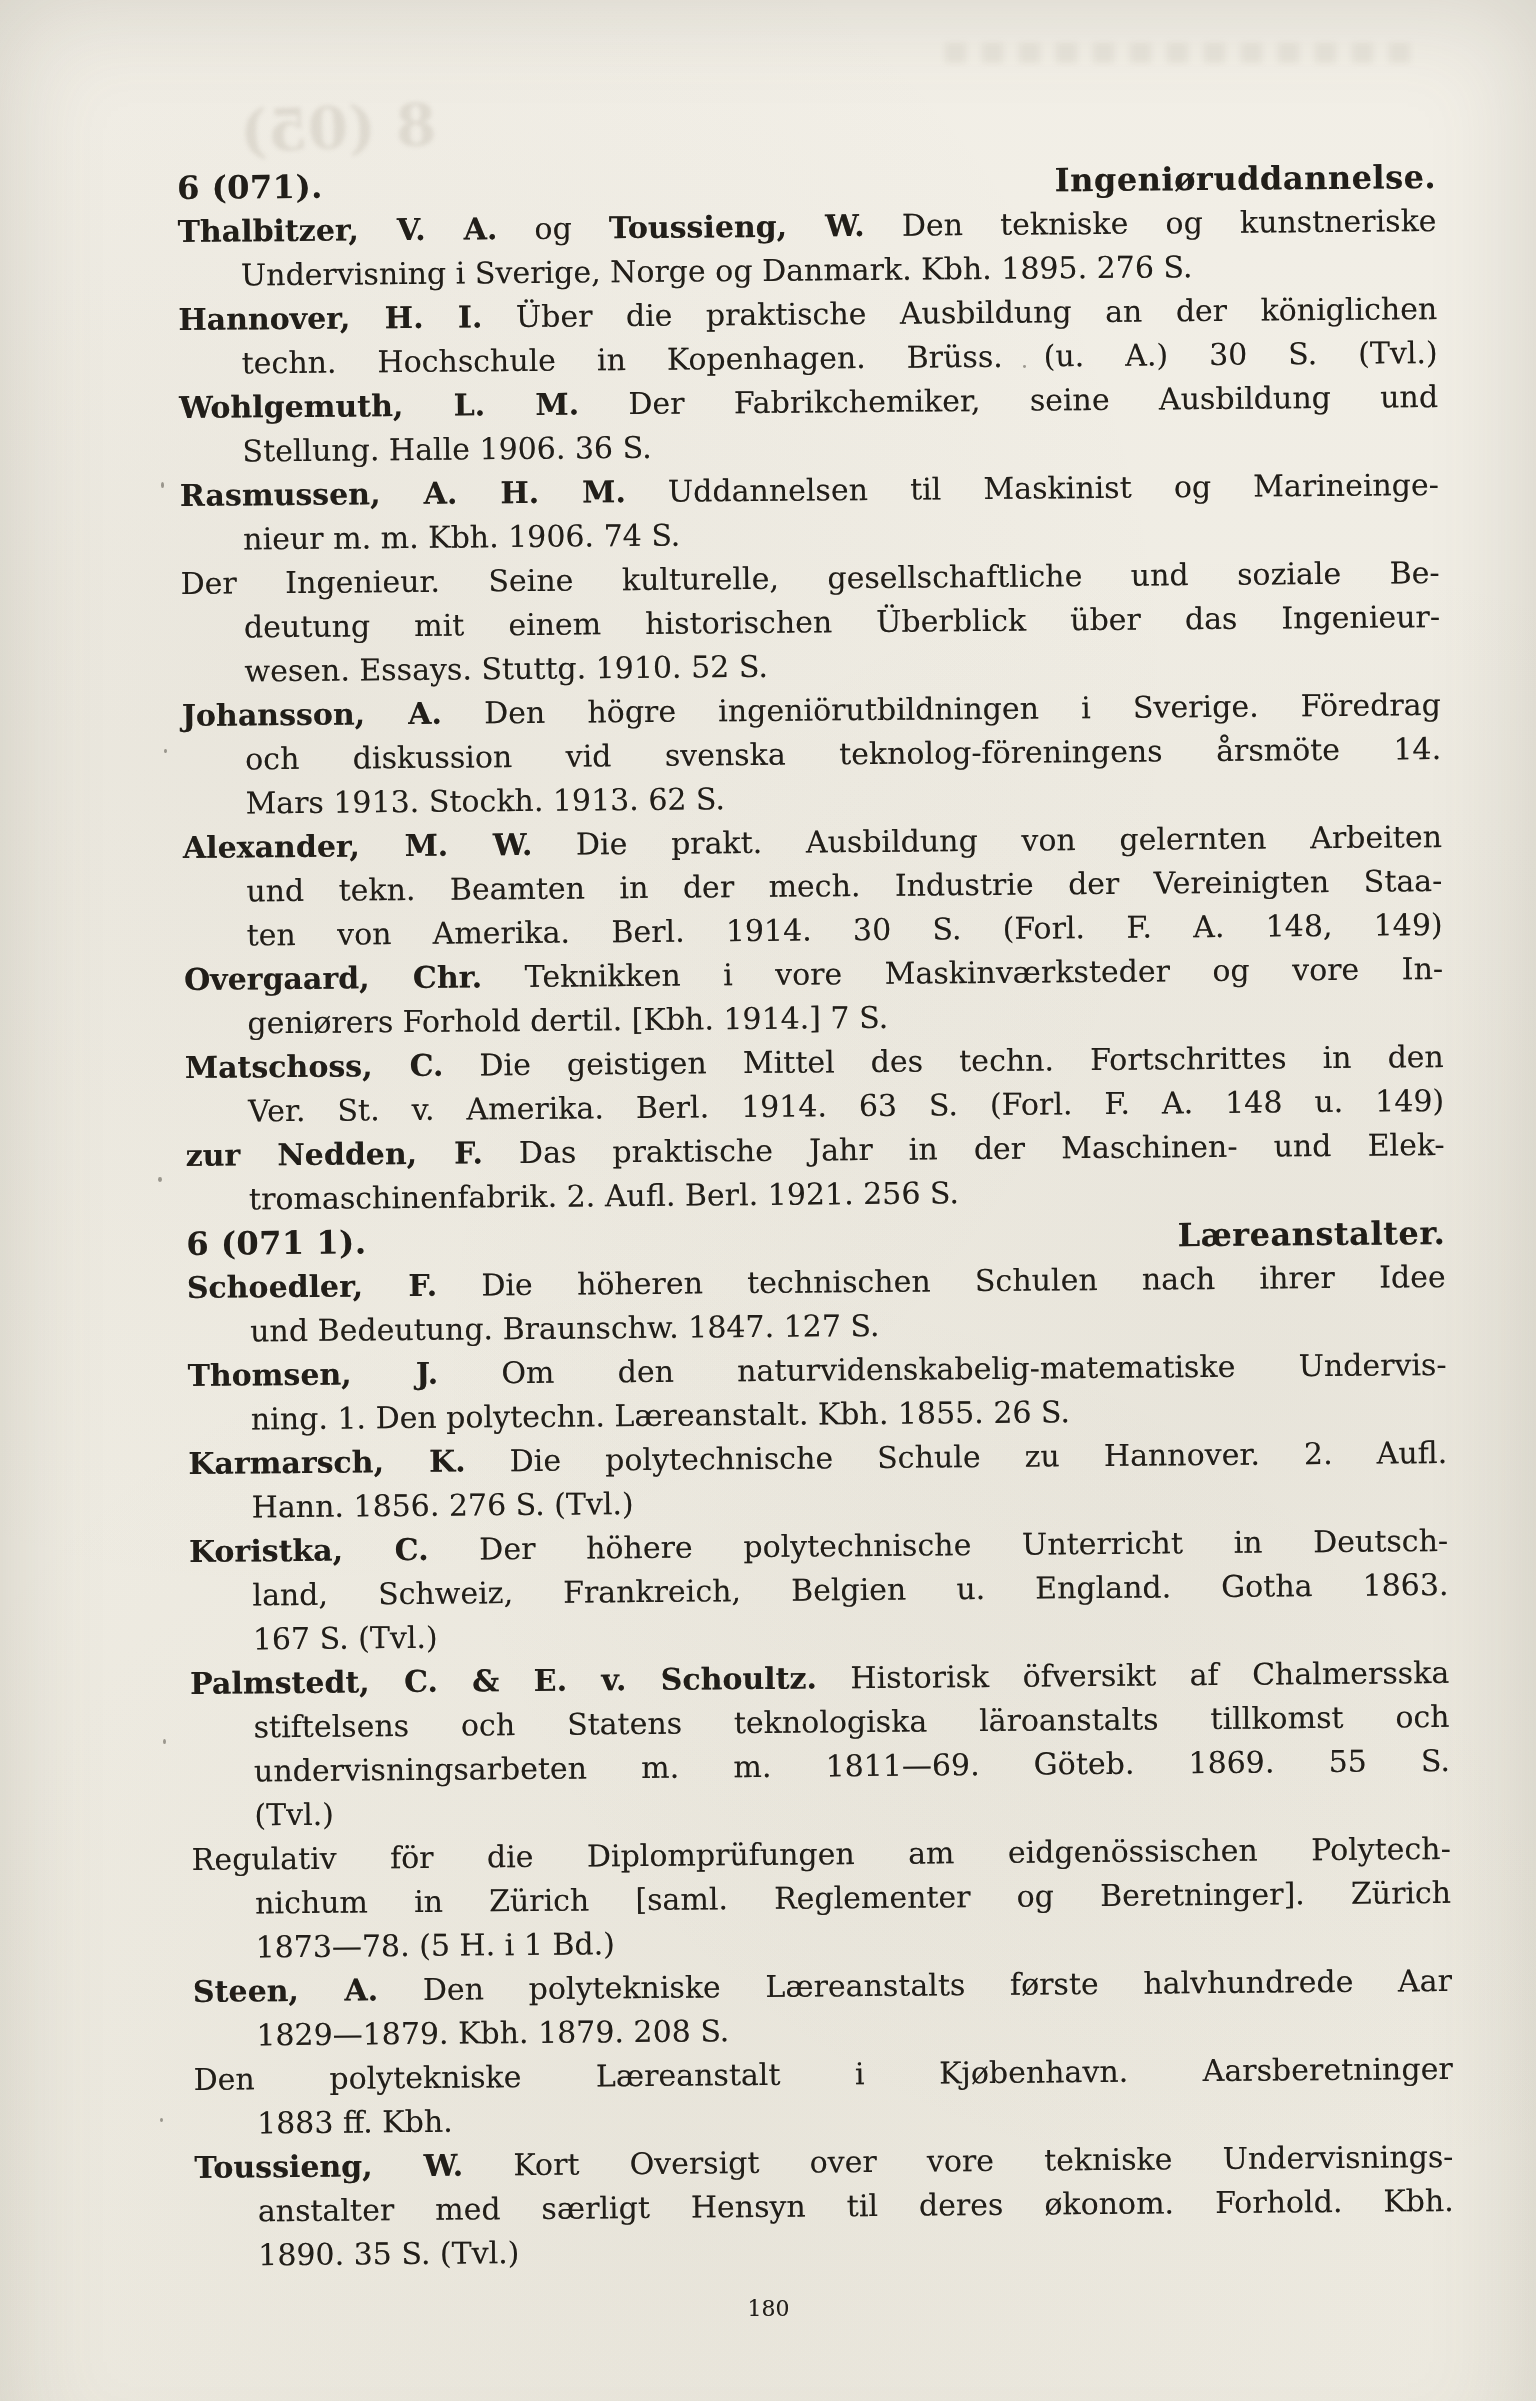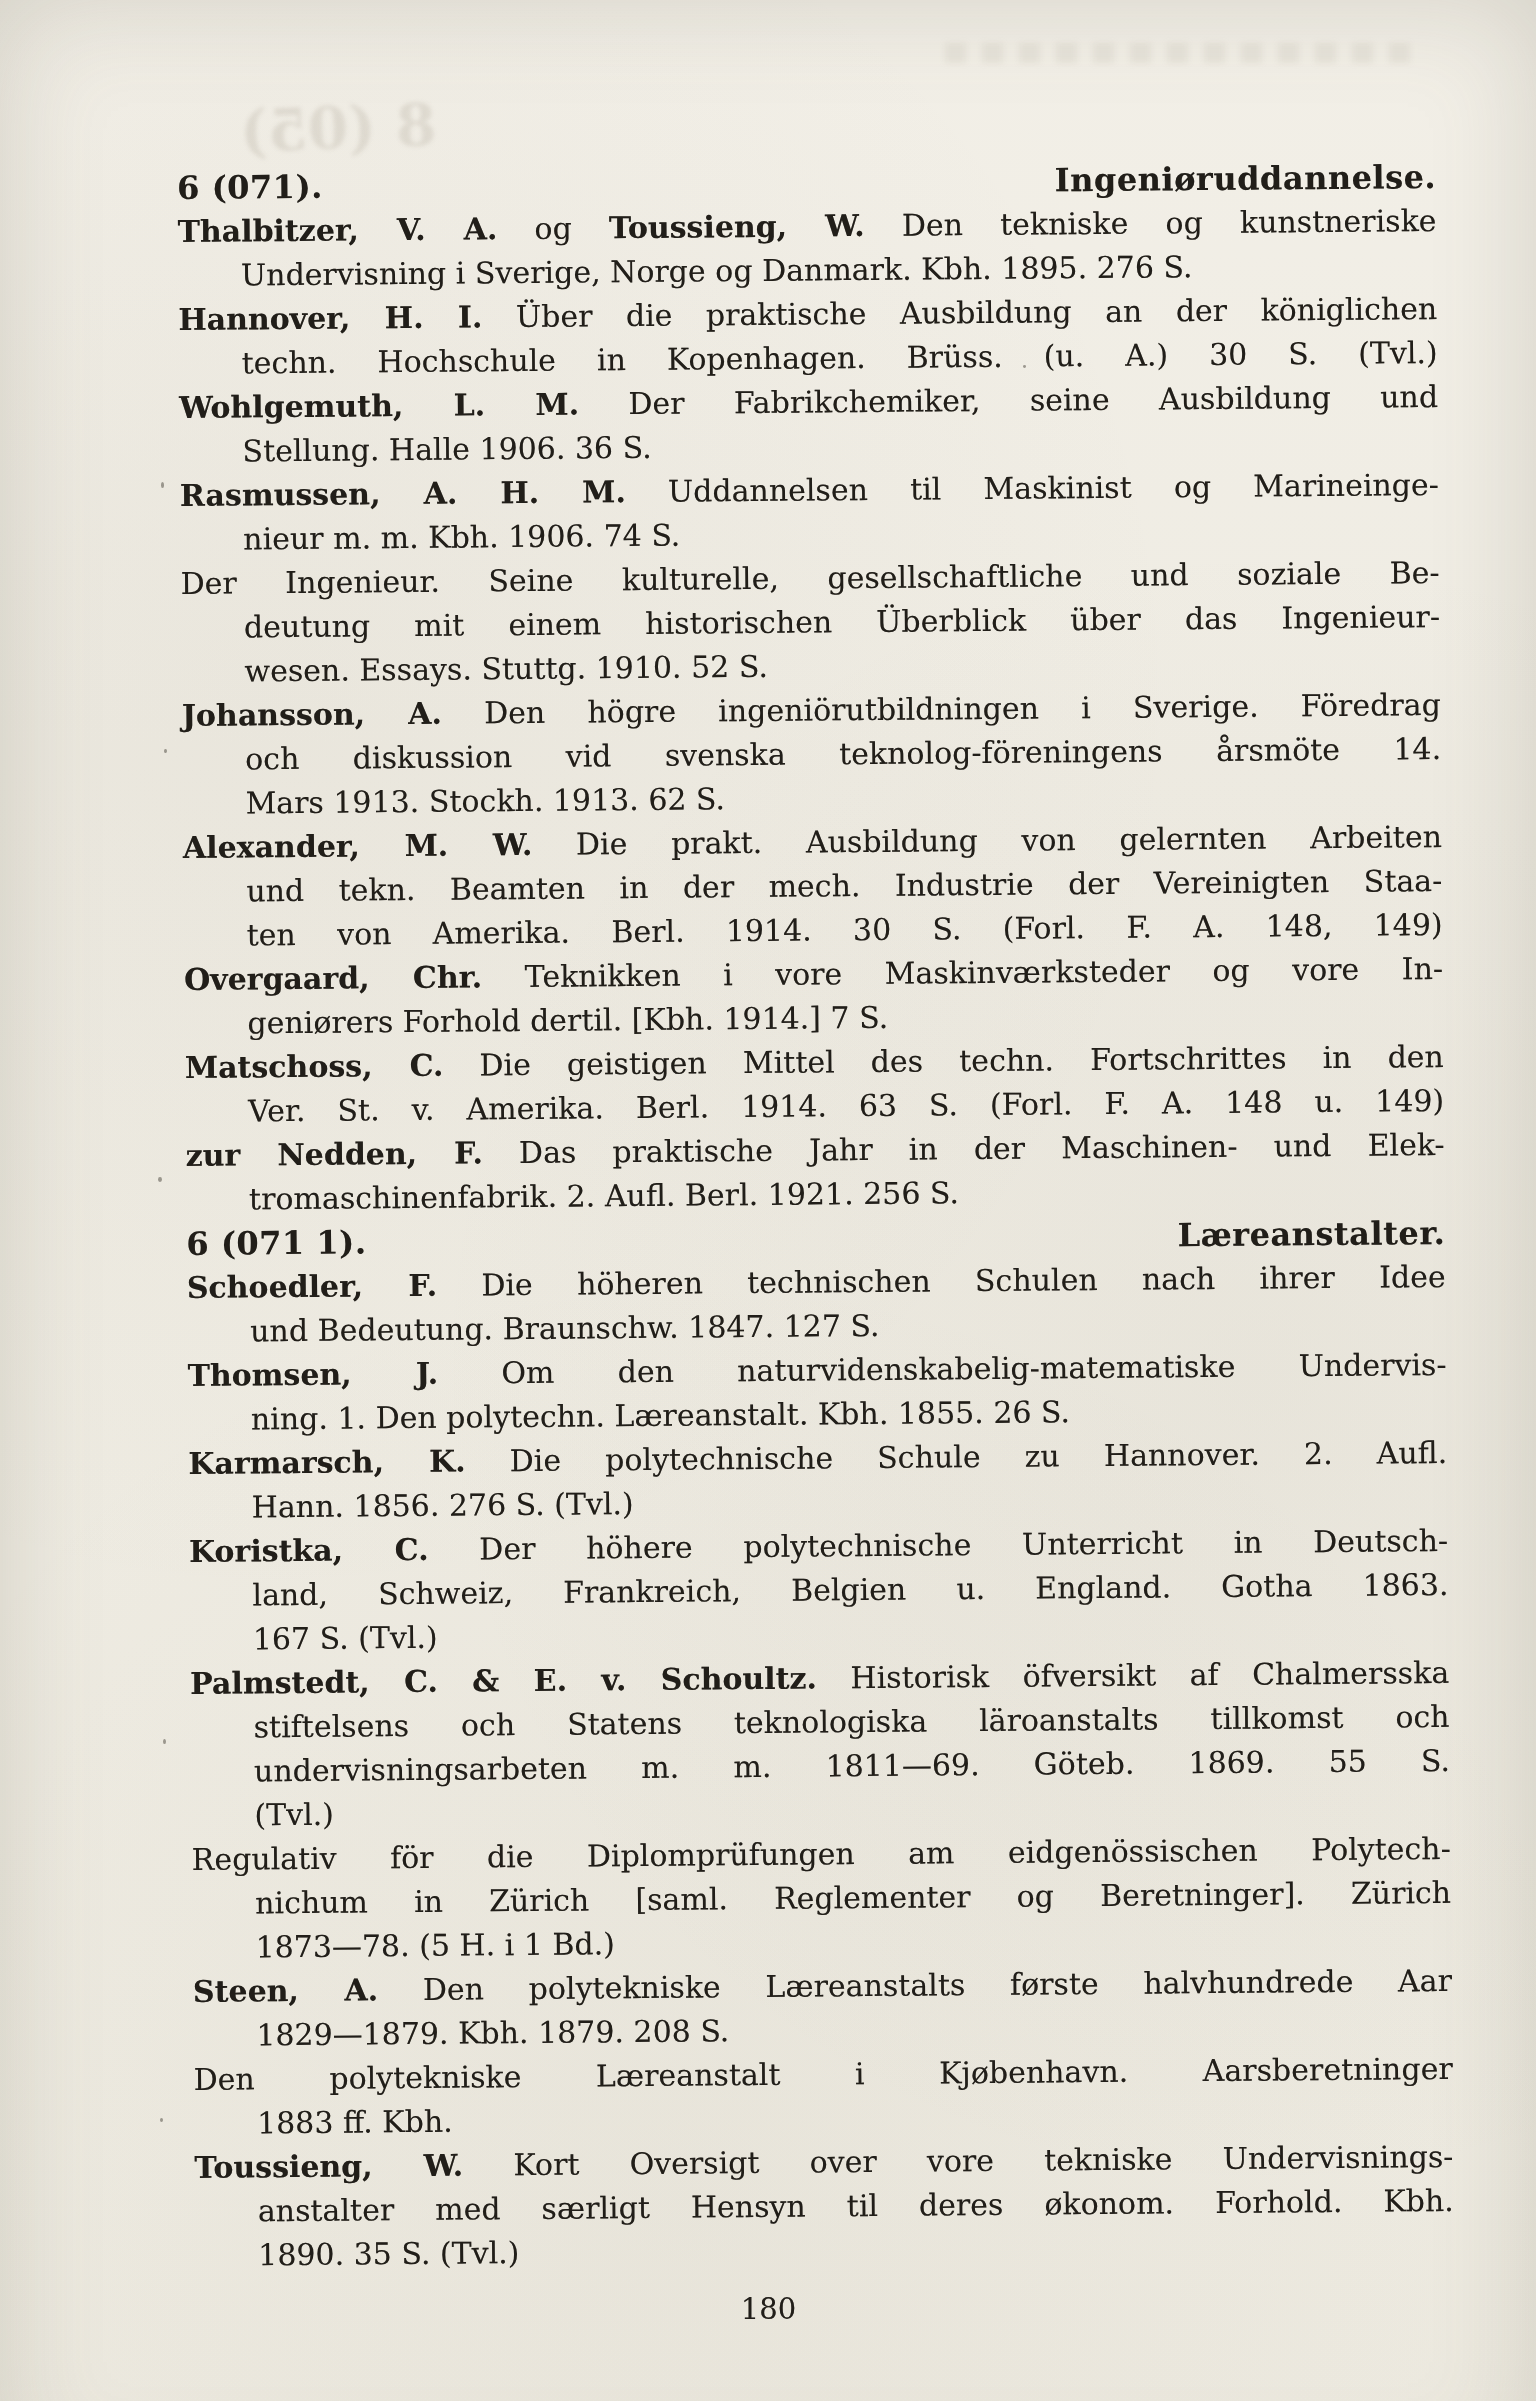--- a/index.html
+++ b/index.html
@@ -37,21 +37,21 @@
     line-height: 44px;
     text-align: justify;
     text-align-last: justify;
   }
   .line.cont { padding-left: 63px; }
   .line.last { text-align-last: left; }
   .line.last.stretch { text-align-last: justify; }
   .entry b { font-weight: bold; }
   .page-number {
     position: absolute; left: 677px; top: 2287px; width: 183px;
-    text-align: center; font-size: 29px; line-height: 44px;
+    text-align: center; font-size: 22px; line-height: 44px;
     text-shadow: 0 0 0.5px rgba(33,30,25,0.4);
   }
   .bleed-ghost {
     position: absolute; left: 240px; top: 94px;
     font-weight: bold; font-size: 58px;
     color: rgba(128,120,102,0.16);
     transform: scaleX(-1) rotate(2deg);
     filter: blur(1.9px);
   }
   .ghost-band {

